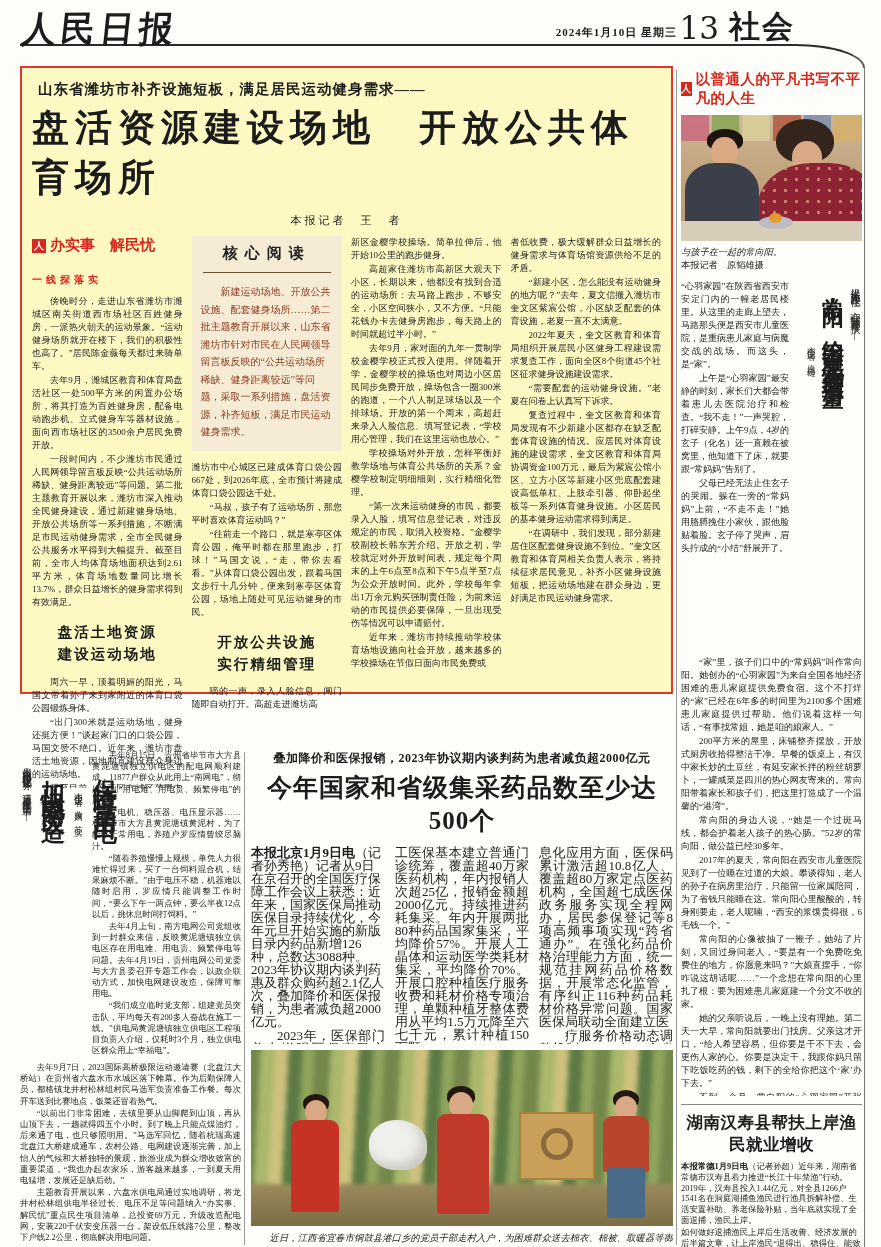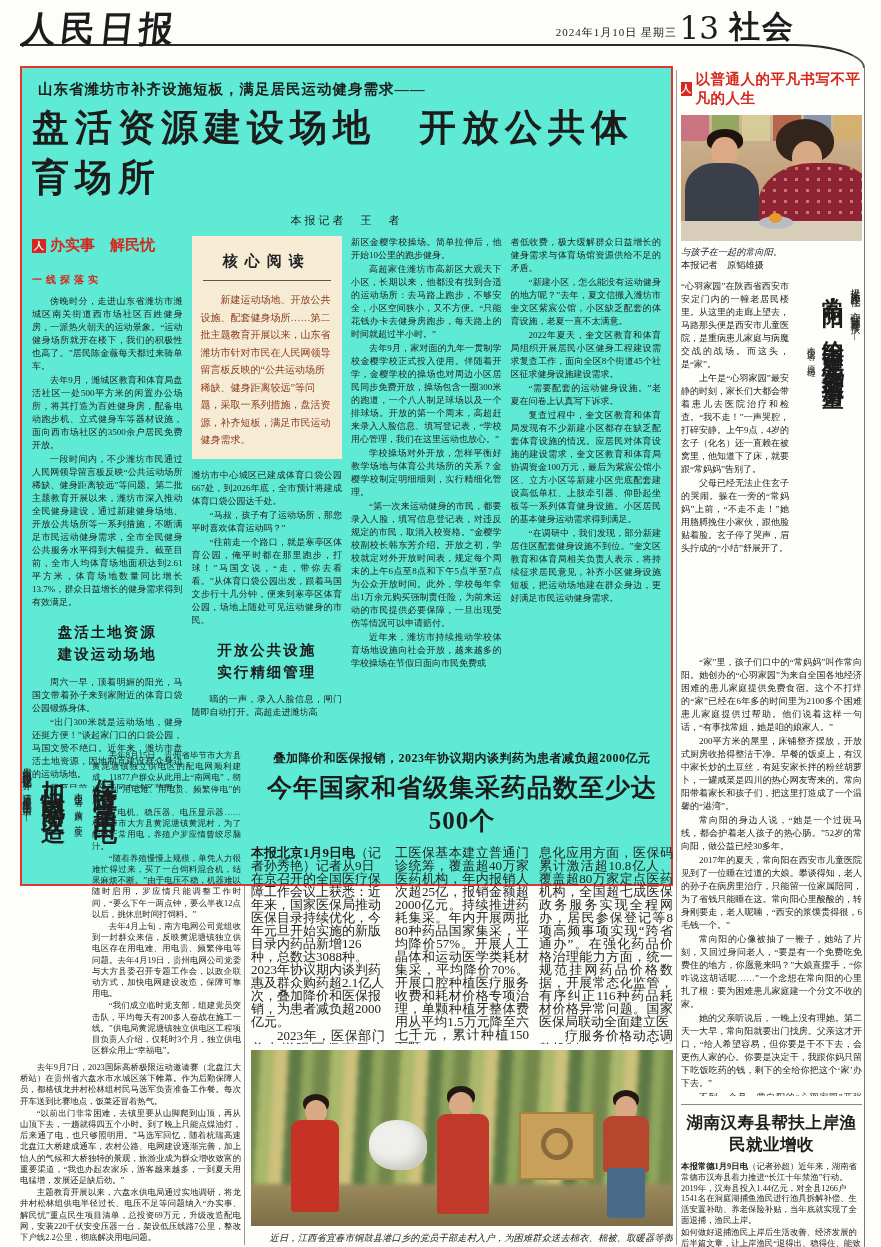--- a/index.html
+++ b/index.html
@@ -5,45 +5,45 @@
   * { margin:0; padding:0; box-sizing:border-box; }
   html,body { background:#e9e7e2; }
   .page {
     position:relative; width:881px; height:1247px; margin:0 auto;
     background:#fdfdfa; overflow:hidden;
     font-family:"Liberation Serif","DejaVu Serif",serif; color:#1c1c1c;
   }
   
   .masthead { position:absolute; left:20px; top:6px; width:775px; height:40px; border-bottom:2.5px solid #2a2a2a; }
   .mast-logo { position:absolute; left:2px; top:0; font-size:34px; font-weight:bold; letter-spacing:5px; transform:skewX(-6deg) scaleY(1.05); font-family:"DejaVu Serif",serif; }
-  .mast-date { position:absolute; right:118px; bottom:4px; font-size:11px; font-weight:normal; letter-spacing:1px; }
+  .mast-date { position:absolute; right:118px; bottom:4px; font-size:11px; font-weight:bold; letter-spacing:1px; }
   .mast-pageno { position:absolute; right:76px; bottom:-2px; font-size:31px; font-family:"DejaVu Serif",serif; }
   .mast-section { position:absolute; right:0; bottom:-4px; font-size:31px; font-weight:bold; letter-spacing:2px; }
   .corner-curve { position:absolute; left:795px; top:44px; width:70px; height:24px;
     border-top:2.5px solid #2a2a2a; border-right:2px solid #555; border-top-right-radius:70px 24px; }
   .page-edge { position:absolute; left:864px; top:66px; height:1181px; border-left:1.6px solid #777; }
   
   .para, [data-bind-list] p { font-size:9px; line-height:13px; text-align:justify; text-indent:2em; color:#222; }
   .small-body p, .small-body .para { font-size:8.4px; line-height:11px; }
   .noindent-first p:first-child { text-indent:0; }
   .vtext { writing-mode:vertical-rl; }
   
-  .red-box { position:absolute; left:20px; top:66px; width:653px; height:820px; border:2.5px solid #e2372a; background:#5eead4; padding:8px 10px; }
+  .red-box { position:absolute; left:20px; top:66px; width:653px; height:628px; border:2.5px solid #e2372a; background:#fef9c3; padding:8px 10px; }
   .main-kicker { font-size:14.5px; font-weight:bold; letter-spacing:1px; margin:4px 0 2px 6px; }
   .main-headline { font-size:37px; font-weight:bold; letter-spacing:6px; margin-top:4px; }
   .main-byline { font-size:11px; text-align:center; letter-spacing:3px; margin:10px 0 8px; }
   .cols { display:flex; gap:9px; height:552px; overflow:hidden; }
   .col { width:152px; overflow:hidden; }
   .col p { margin-bottom:1px; }
   .tagline { color:#d5281e; font-weight:bold; margin-bottom:8px; }
   .tagline .t1 { font-size:15px; display:flex; align-items:center; gap:4px; }
   .tagline .t2 { font-size:10px; letter-spacing:4px; margin-top:18px; }
   .logo-sq { display:inline-block; width:14px; height:14px; background:#d5281e; color:#fff; font-size:10px; line-height:14px; text-align:center; font-weight:bold; }
   .sec-head { font-size:14.5px; font-weight:bold; text-align:center; line-height:1.55; letter-spacing:2px; margin:12px 0 10px; font-family:"Liberation Sans","DejaVu Sans",sans-serif; }
-  .core-box { background:#f6ecd6; padding:16px 9px 10px; margin-bottom:10px; }
+  .core-box { background:#f6ecd6; padding:8px 9px 10px; margin-bottom:10px; }
   .core-title { text-align:center; font-size:15px; font-weight:bold; letter-spacing:7px; color:#222; }
   .core-rule { border-top:1.5px solid #6b5136; margin:9px 2px 10px; }
   .core-box p { font-size:10px; line-height:17.5px; color:#8a3a1c; margin:0; }
   
   .sidebar { position:absolute; left:681px; top:70px; width:181px; }
   .v-divider { position:absolute; left:676px; top:70px; height:1175px; border-left:1px solid #999; }
   .series-head { display:flex; align-items:center; gap:4px; color:#d5281e; font-weight:bold; font-size:14.5px; letter-spacing:.5px; }
   .photo1 { position:relative; width:181px; height:126px; margin-top:7px; overflow:hidden; background:linear-gradient(180deg,#cdb697 0%,#c0a179 55%,#b59878 100%); }
   .shelf { position:absolute; top:0; left:0; right:0; height:26px; display:flex; gap:3px; }
   .shelf i { flex:1; opacity:.85; }

